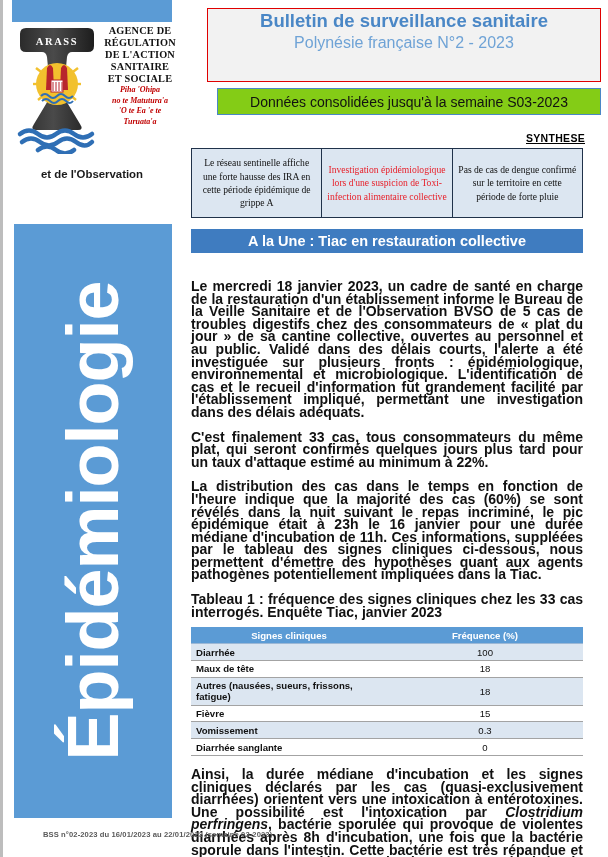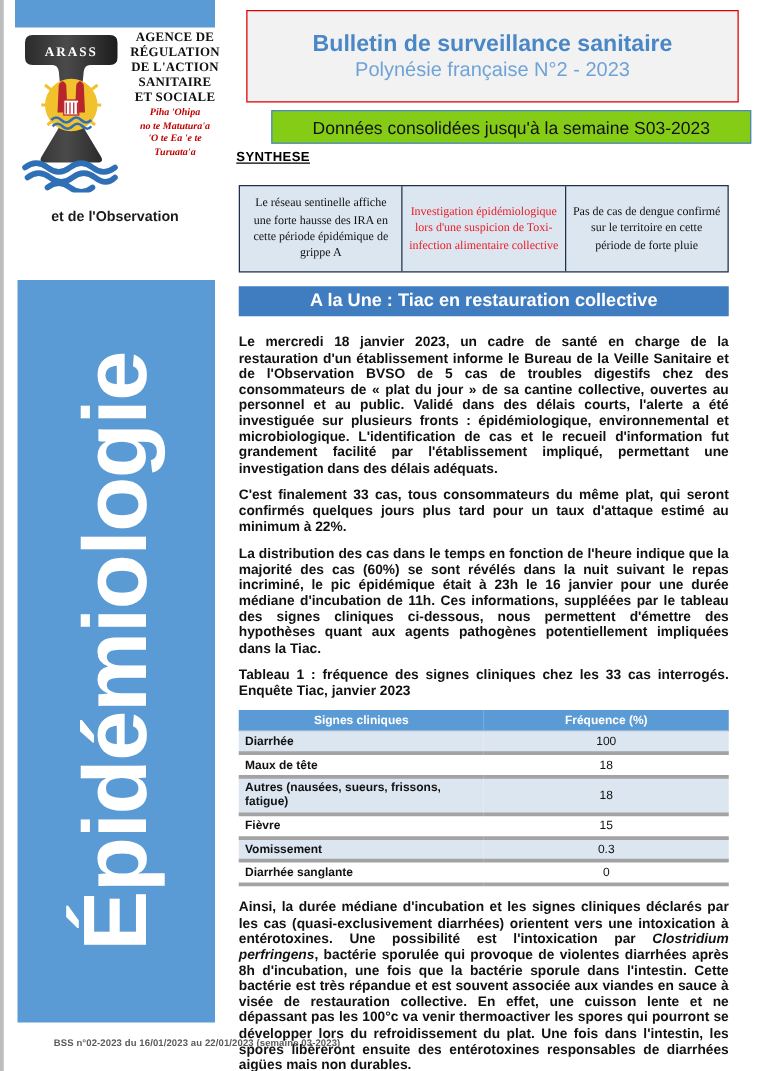--- a/index.html
+++ b/index.html
@@ -113,30 +113,29 @@
 
   
   .right-col {
     position: absolute;
     left: 186px; top: 0;
     width: 400px;
   }
 
   .title-box {
     position: absolute;
-    left: 8px; top: 8px;
+    left: 18px; top: 8px;
     width: 394px;
     height: 74px;
     border: 1.4px solid #E00000;
     background: #F2F2F2;
     box-sizing: border-box;
     display: flex;
     flex-direction: column;
     align-items: center;
-    justify-content: center;
   }
   .title-main {
     font-size: 18.5px;
     font-weight: bold;
     color: #4A87C6;
     line-height: 23px;
   }
   .title-sub {
     font-size: 16px;
     color: #6FA3D6;
@@ -153,23 +152,23 @@
     box-sizing: border-box;
     display: flex;
     align-items: center;
     justify-content: center;
     font-size: 14px;
     color: #111111;
   }
 
   .synthese-title {
     position: absolute;
-    left: 0; top: 120px;
+    left: 0; top: 132px;
     width: 396px;
-    text-align: left;
+    text-align: right;
     font-size: 10.5px;
     font-weight: bold;
     color: #000000;
     text-decoration: underline;
     letter-spacing: 0.3px;
   }
 
   .synthese-row {
     position: absolute;
     left: 2px; top: 148px;
@@ -209,25 +208,25 @@
     font-size: 14.5px;
     font-weight: bold;
   }
 
   .body-area {
     position: absolute;
     left: 2px; top: 268px;
     width: 392px;
   }
   .para {
-    font-size: 11px;
+    font-size: 14px;
     line-height: 12.6px;
     color: #111111;
     text-align: justify;
-    margin: 0 0 9px 0;
+    margin: 12px 0 9px 0;
     font-weight: bold;
   }
   .para.strong {
     font-weight: bold;
   }
   .para .ital { font-style: italic; }
 
   .tbl {
     width: 392px;
     border-collapse: collapse;
@@ -243,21 +242,21 @@
     text-align: center;
     border: none;
   }
   .tbl th.num { text-align: center; }
   .tbl td {
     font-size: 9.6px;
     font-weight: bold;
     color: #111111;
     padding: 2.4px 5px;
     border-top: 1px solid #9CB8D6;
-    border-bottom: 3px solid #a3a3a3;
+    border-bottom: 1px solid #a3a3a3;
   }
   .tbl td.num {
     text-align: center;
     font-weight: normal;
   }
   .tbl tbody tr:nth-child(odd) td { background: #DCE6F1; }
   .tbl tbody tr:nth-child(even) td { background: #ffffff; }
 
   .footer {
     position: absolute;

